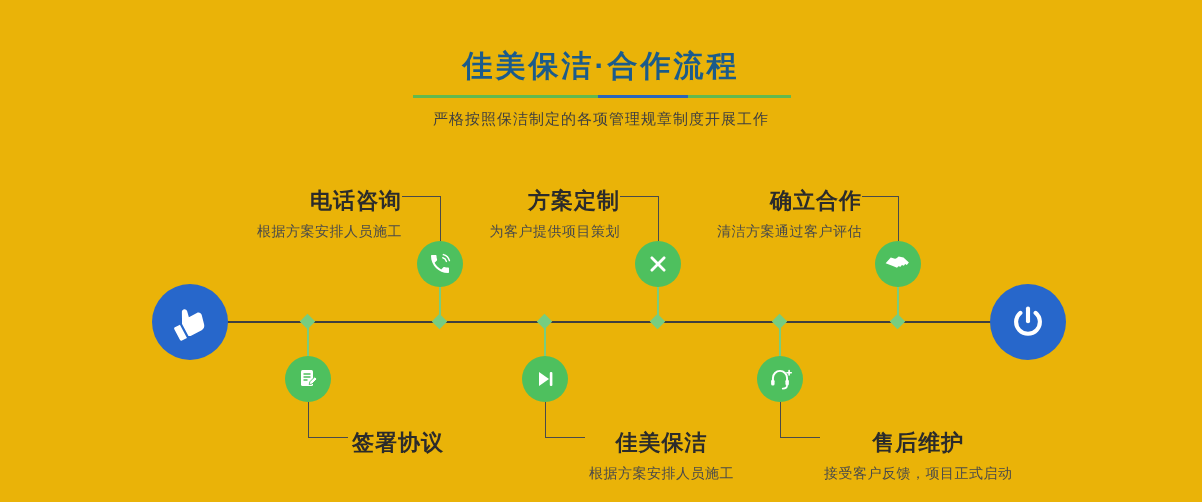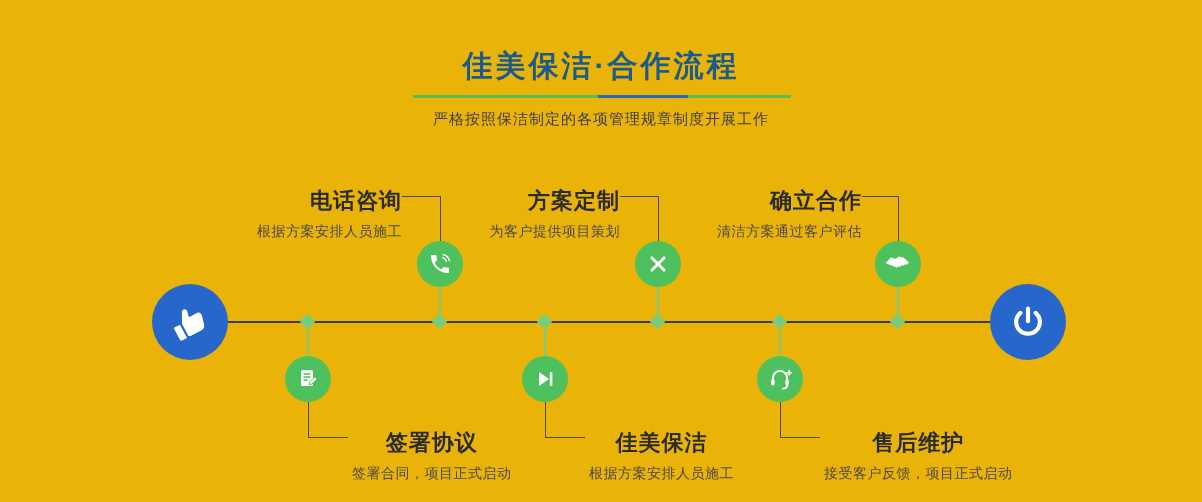--- a/index.html
+++ b/index.html
@@ -126,21 +126,20 @@
           <path d="M7.5 7h7M7.5 10h7M7.5 13h4"></path>
         </g>
       <path d="M13.8 14.8l5-5 2.2 2.2-5 5-2.8.6z" fill="#fff" stroke="#4ec05e" stroke-width="0.9"></path>
     </svg>
   </div>
   <div class="vline" style="left:307px;top:328px;height:28px;"></div>
   <div class="conn" style="left:308px;top:402px;width:1px;height:36px;"></div>
   <div class="conn" style="left:308px;top:437px;width:40px;height:1px;"></div>
   <div class="step-label bottom" style="left:352px; top:428px;">
     <div class="step-title">签署协议</div>
-    <div class="step-desc">签署合同，项目正式启动</div>
   </div>
 
   <div class="node" style="left:522px;top:356px;">
     <svg viewBox="0 0 24 24" width="24" height="24" fill="#fff">
       <path d="M6 5l10 7-10 7z"></path>
       <rect x="16.8" y="5" width="2.6" height="14" rx="1"></rect>
     </svg>
   </div>
   <div class="vline" style="left:544px;top:328px;height:28px;"></div>
   <div class="conn" style="left:545px;top:402px;width:1px;height:36px;"></div>

